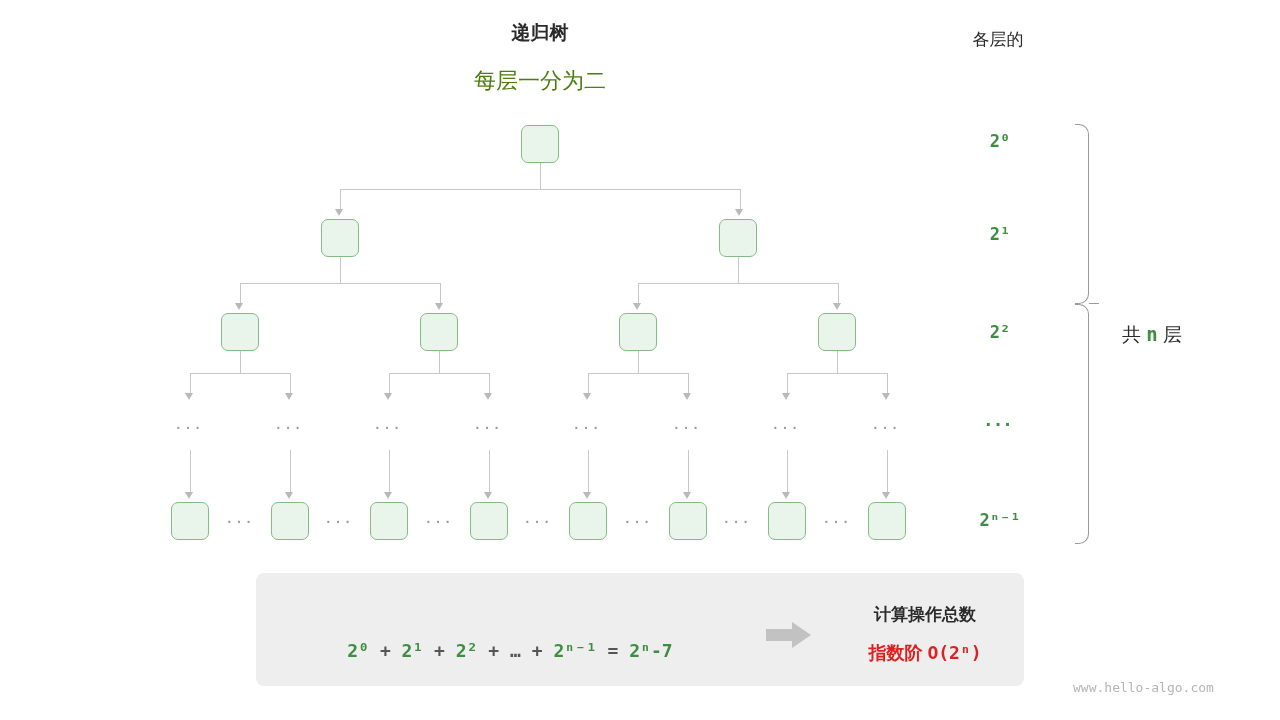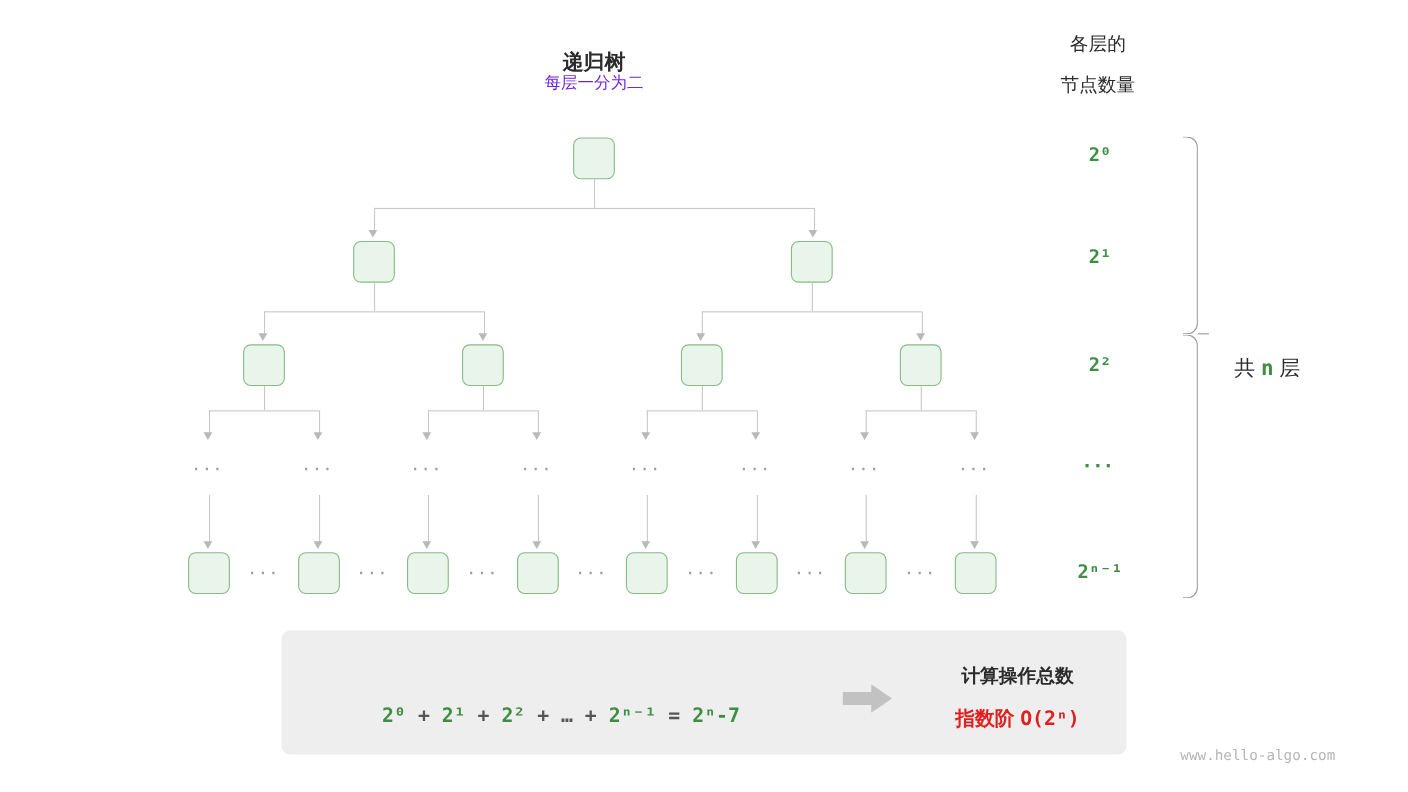--- a/index.html
+++ b/index.html
@@ -23,22 +23,22 @@
 
   
   .title-main {
     font-size: 19px;
     font-weight: bold;
     color: #2b2b2b;
     text-align: center;
     white-space: nowrap;
   }
   .title-sub {
-    font-size: 15px;
-    color: #6d28d9;
+    font-size: 22px;
+    color: #4d7c0f;
     text-align: center;
     white-space: nowrap;
   }
   .col-head {
     font-size: 17px;
     color: #2b2b2b;
     text-align: center;
     white-space: nowrap;
   }
 
@@ -172,25 +172,24 @@
     font-size: 13px;
     color: #b5b5b5;
     white-space: nowrap;
   }
 </style>
 </head>
 <body>
 
 <div id="stage">
 
-  <div class="abs title-main" style="left:440px; top:44px; width:200px;">递归树</div>
+  <div class="abs title-main" style="left:440px; top:20px; width:200px;">递归树</div>
   <div class="abs title-sub" style="left:440px; top:66px; width:200px;">每层一分为二</div>
 
   <div class="abs col-head" style="left:900px; top:28px; width:196px;">各层的</div>
-  <div class="abs col-head" style="left:900px; top:66px; width:196px;">节点数量</div>
 
   <div class="node" style="left:521px; top:125px;"></div>
 
   <div class="line-v abs" style="left:539.5px; top:163px; height:26px;"></div>
 
   <div class="line-h abs" style="left:340px; top:189px; width:400px;"></div>
 
   <div class="line-v abs" style="left:339.5px; top:189px; height:22px;"></div>
   <div class="arrow-head abs" style="left:335px; top:209px;"></div>
   <div class="line-v abs" style="left:739.5px; top:189px; height:22px;"></div>

